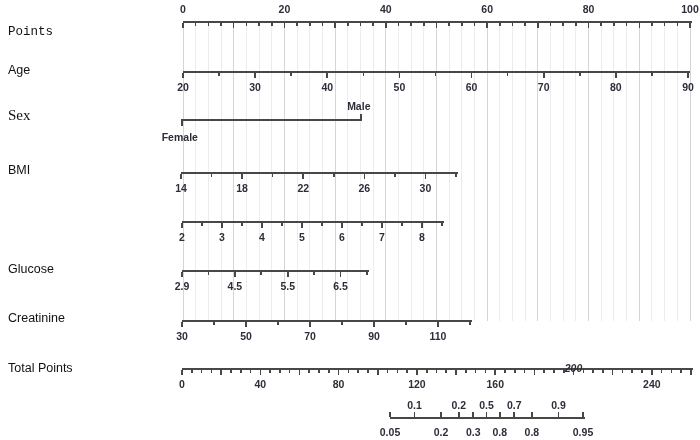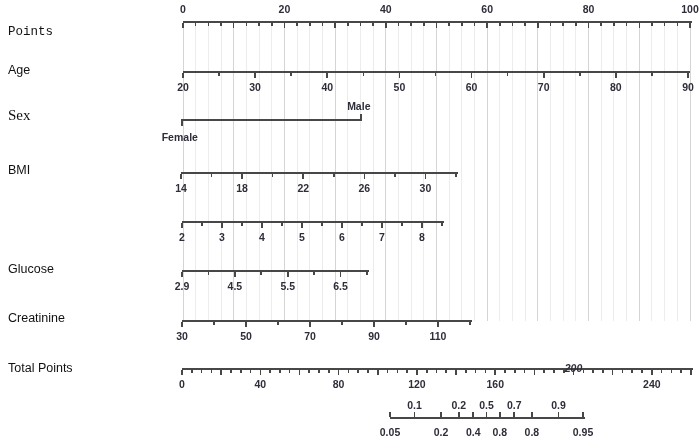--- a/index.html
+++ b/index.html
@@ -284,21 +284,21 @@
       <div class="axis-line" style="left: 390px; top: 417px; width: 194.6px; background: rgb(71, 71, 71);"></div>
       <div class="tick" style="left: 389.2px; top: 412px; height: 5px; background: rgb(71, 71, 71);"></div>
       <div class="tick-label" style="left: 390px; color: rgb(46, 46, 58); top: 426px;">0.05</div>
       <div class="tick" style="left: 413.69px; top: 412px; height: 5px; background: rgb(71, 71, 71);"></div>
       <div class="tick-label" style="left: 414.49px; color: rgb(46, 46, 58); bottom: 29px;">0.1</div>
       <div class="tick" style="left: 440.27px; top: 412px; height: 5px; background: rgb(71, 71, 71);"></div>
       <div class="tick-label" style="left: 441.07px; color: rgb(46, 46, 58); top: 426px;">0.2</div>
       <div class="tick" style="left: 457.93px; top: 412px; height: 5px; background: rgb(71, 71, 71);"></div>
       <div class="tick-label" style="left: 458.73px; color: rgb(46, 46, 58); bottom: 29px;">0.2</div>
       <div class="tick" style="left: 472.41px; top: 412px; height: 5px; background: rgb(71, 71, 71);"></div>
-      <div class="tick-label" style="left: 473.21px; color: rgb(46, 46, 58); top: 426px;">0.4</div>
+      <div class="tick-label" style="left: 473.21px; color: rgb(46, 46, 58); top: 426px;">0.3</div>
       <div class="tick" style="left: 485.7px; top: 412px; height: 5px; background: rgb(71, 71, 71);"></div>
       <div class="tick-label" style="left: 486.5px; color: rgb(46, 46, 58); bottom: 29px;">0.5</div>
       <div class="tick" style="left: 498.99px; top: 412px; height: 5px; background: rgb(71, 71, 71);"></div>
       <div class="tick-label" style="left: 499.79px; color: rgb(46, 46, 58); top: 426px;">0.8</div>
       <div class="tick" style="left: 513.47px; top: 412px; height: 5px; background: rgb(71, 71, 71);"></div>
       <div class="tick-label" style="left: 514.27px; color: rgb(46, 46, 58); bottom: 29px; margin-top: 12px;">0.7</div>
       <div class="tick" style="left: 531.13px; top: 412px; height: 5px; background: rgb(71, 71, 71);"></div>
       <div class="tick-label" style="left: 531.93px; color: rgb(46, 46, 58); top: 426px;">0.8</div>
       <div class="tick" style="left: 557.71px; top: 412px; height: 5px; background: rgb(71, 71, 71);"></div>
       <div class="tick-label" style="left: 558.51px; color: rgb(46, 46, 58); bottom: 29px;">0.9</div>

